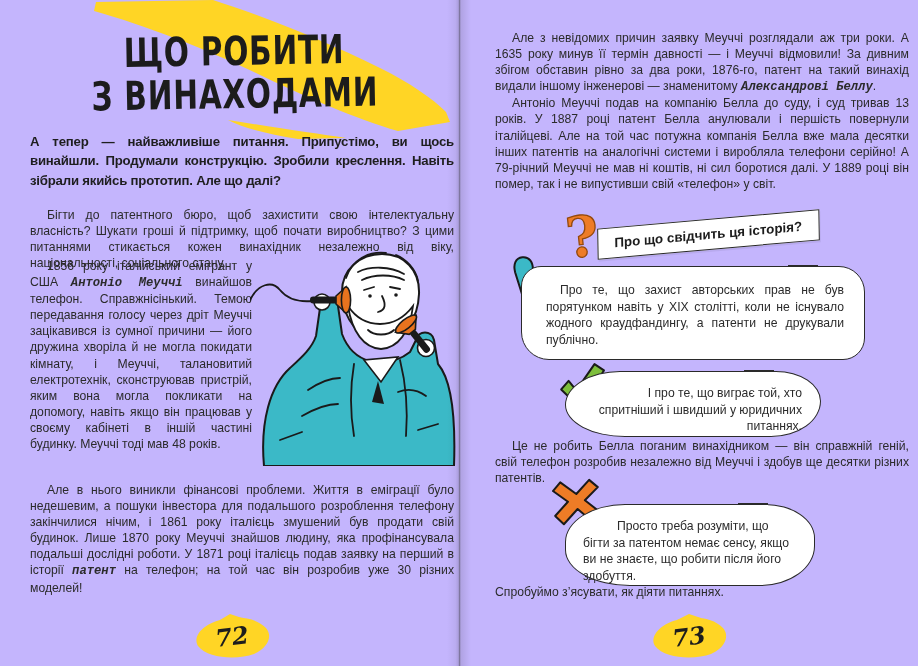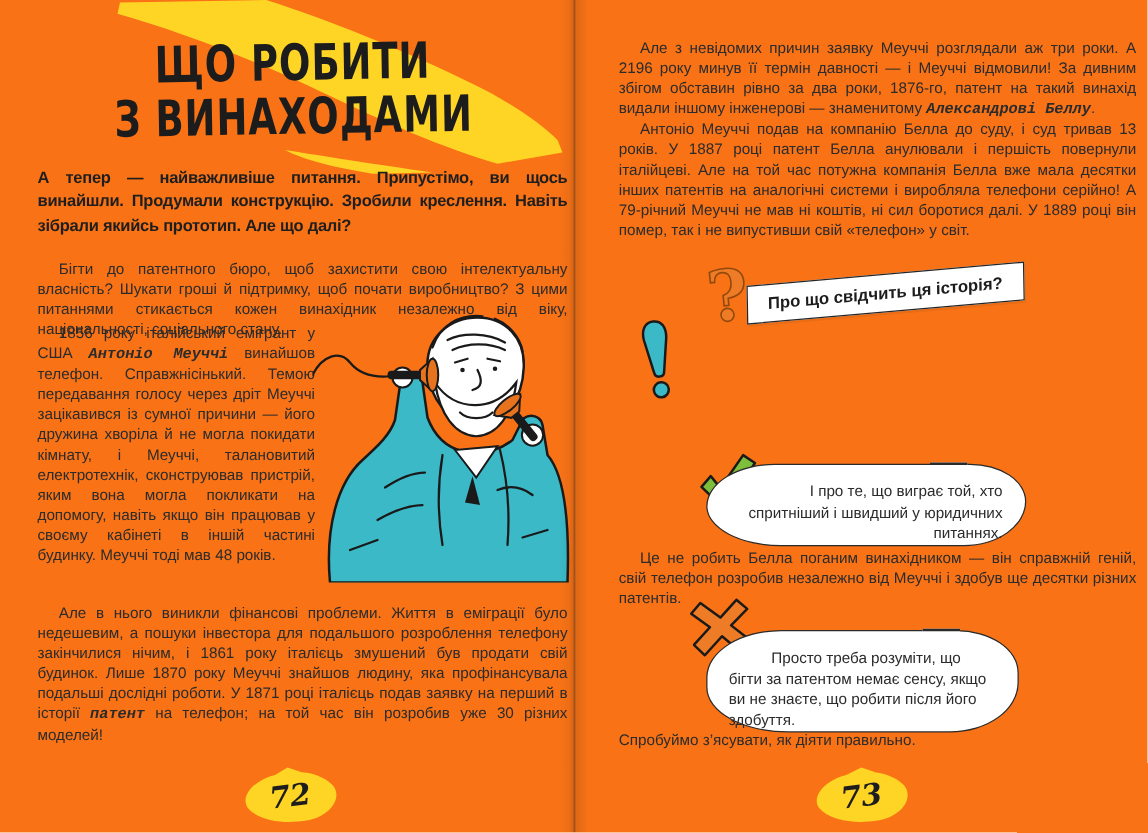--- a/index.html
+++ b/index.html
@@ -1,16 +1,16 @@
 <!DOCTYPE html>
 <html lang="uk"><head>
 <meta charset="utf-8">
 <style>
   html,body{margin:0;padding:0;background:#ffffff;}
-  .book{position:relative;width:918px;height:666px;background:#f97316;overflow:hidden;
+  .book{position:relative;width:918px;height:666px;background:#c4b5fd;overflow:hidden;
         font-family:"Liberation Sans",sans-serif;color:#242424;}
   .page{position:absolute;top:0;width:459px;height:666px;overflow:hidden;}
   .page-left{left:0;}
   .page-right{left:459px;}
   .gutter{position:absolute;left:447px;top:0;width:24px;height:666px;pointer-events:none;
     background:linear-gradient(90deg,rgba(0,0,0,0) 0%,rgba(0,0,0,0.05) 35%,rgba(0,0,0,0.12) 47%,
                rgba(40,40,40,0.45) 52%,rgba(0,0,0,0.10) 58%,rgba(0,0,0,0) 100%);}
   p{margin:0;}
   .body-text{font-size:12.2px;line-height:16.1px;text-align:justify;color:#2b2b2b;}
   .indent{text-indent:17px;}
@@ -140,55 +140,58 @@
         <path d="M8,34 C2,24 14,12 30,8 C48,3 66,6 76,16 C83,24 78,36 64,42 C48,48 18,47 8,34 Z" fill="#FFD525"></path>
         <path d="M30,8 L40,2 L52,6 Z" fill="#FFD525"></path>
       </svg>
       <div class="num">72</div>
     </div>
   </div>
 
   <div class="page page-right">
 
     <div class="rp-flow">
-      <p class="body-text indent"><span>Але з невідомих причин заявку Меуччі розглядали аж три роки. А 2196 року минув її термін давності — і Меуччі відмовили! За дивним збігом обставин рівно за два роки, 1876-го, патент на такий винахід видали іншому інженерові — знаменитому </span><span class="name-em">Александрові Беллу</span><span>.</span></p>
+      <p class="body-text indent"><span>Але з невідомих причин заявку Меуччі розглядали аж три роки. А 1635 року минув її термін давності — і Меуччі відмовили! За дивним збігом обставин рівно за два роки, 1876-го, патент на такий винахід видали іншому інженерові — знаменитому </span><span class="name-em">Александрові Беллу</span><span>.</span></p>
       <p class="body-text indent">Антоніо Меуччі подав на компанію Белла до суду, і суд тривав 13 років. У 1887 році патент Белла анулювали і першість повернули італійцеві. Але на той час потужна компанія Белла вже мала десятки інших патентів на аналогічні системи і виробляла телефони серійно! А 79-річний Меуччі не мав ні коштів, ні сил боротися далі. У 1889 році він помер, так і не випустивши свій «телефон» у світ.</p>
     </div>
 
     <svg class="icon icon-question" width="44" height="62" viewBox="0 0 44 62">
       <text x="3" y="50" font-family="DejaVu Serif, serif" font-size="56" font-weight="bold" fill="#EE7C26" stroke="#94490c" stroke-width="1.3">?</text>
     </svg>
 
     <div class="ribbon">Про що свідчить ця історія?</div>
 
     <svg class="icon icon-exclamation" width="30" height="66" viewBox="0 0 30 66">
       <path d="M15,3 C22,3 25,9 24,17 L19,44 C18.6,48.5 11.4,48.5 11,44 L6,17 C5,9 8,3 15,3 Z" fill="#3BB9C7" stroke="#1a1a1a" stroke-width="2"></path>
       <circle cx="15" cy="58" r="6" fill="#3BB9C7" stroke="#1a1a1a" stroke-width="2"></circle>
     </svg>
 
+    <div class="bubble bubble1">
+      <p class="bubble-text">Про те, що захист авторських прав не був порятунком навіть у XIX столітті, коли не існувало жодного краудфандингу, а патенти не друкували публічно.</p>
+    </div>
 
     <svg class="icon icon-check" width="50" height="46" viewBox="0 0 50 46">
       <path d="M4,25 L12,17 L19,27 L39,2 L48,9 L21,44 Z" fill="#7DBE3B" stroke="#1a1a1a" stroke-width="2" stroke-linejoin="round"></path>
     </svg>
 
     <div class="bubble bubble2">
       <p class="bubble-text">І про те, що виграє той, хто спритніший і швидший у юридичних питаннях.</p>
     </div>
 
     <p class="body-text indent rp-genius">Це не робить Белла поганим винахідником — він справжній геній, свій телефон розробив незалежно від Меуччі і здобув ще десятки різних патентів.</p>
 
     <svg class="icon icon-cross" width="48" height="46" viewBox="0 0 48 46">
       <path d="M9,2 L24,15 L38,2 L46,10 L32,22 L46,35 L38,44 L24,30 L9,44 L1,35 L15,22 L1,10 Z" fill="#EE7C26" stroke="#1a1a1a" stroke-width="2" stroke-linejoin="round"></path>
     </svg>
 
     <div class="bubble bubble3">
       <p class="bubble-text">Просто треба розуміти, що бігти за патентом немає сенсу, якщо ви не знаєте, що робити після його здобуття.</p>
     </div>
 
-    <p class="body-text rp-closing">Спробуймо з’ясувати, як діяти правильно.</p>
+    <p class="body-text rp-closing">Спробуймо з’ясувати, як діяти питаннях.</p>
 
     <div class="splash splash-right">
       <svg width="84" height="48" viewBox="0 0 84 48">
         <path d="M8,34 C2,24 14,12 30,8 C48,3 66,6 76,16 C83,24 78,36 64,42 C48,48 18,47 8,34 Z" fill="#FFD525"></path>
         <path d="M30,8 L42,2 L54,6 Z" fill="#FFD525"></path>
       </svg>
       <div class="num">73</div>
     </div>
   </div>
 

